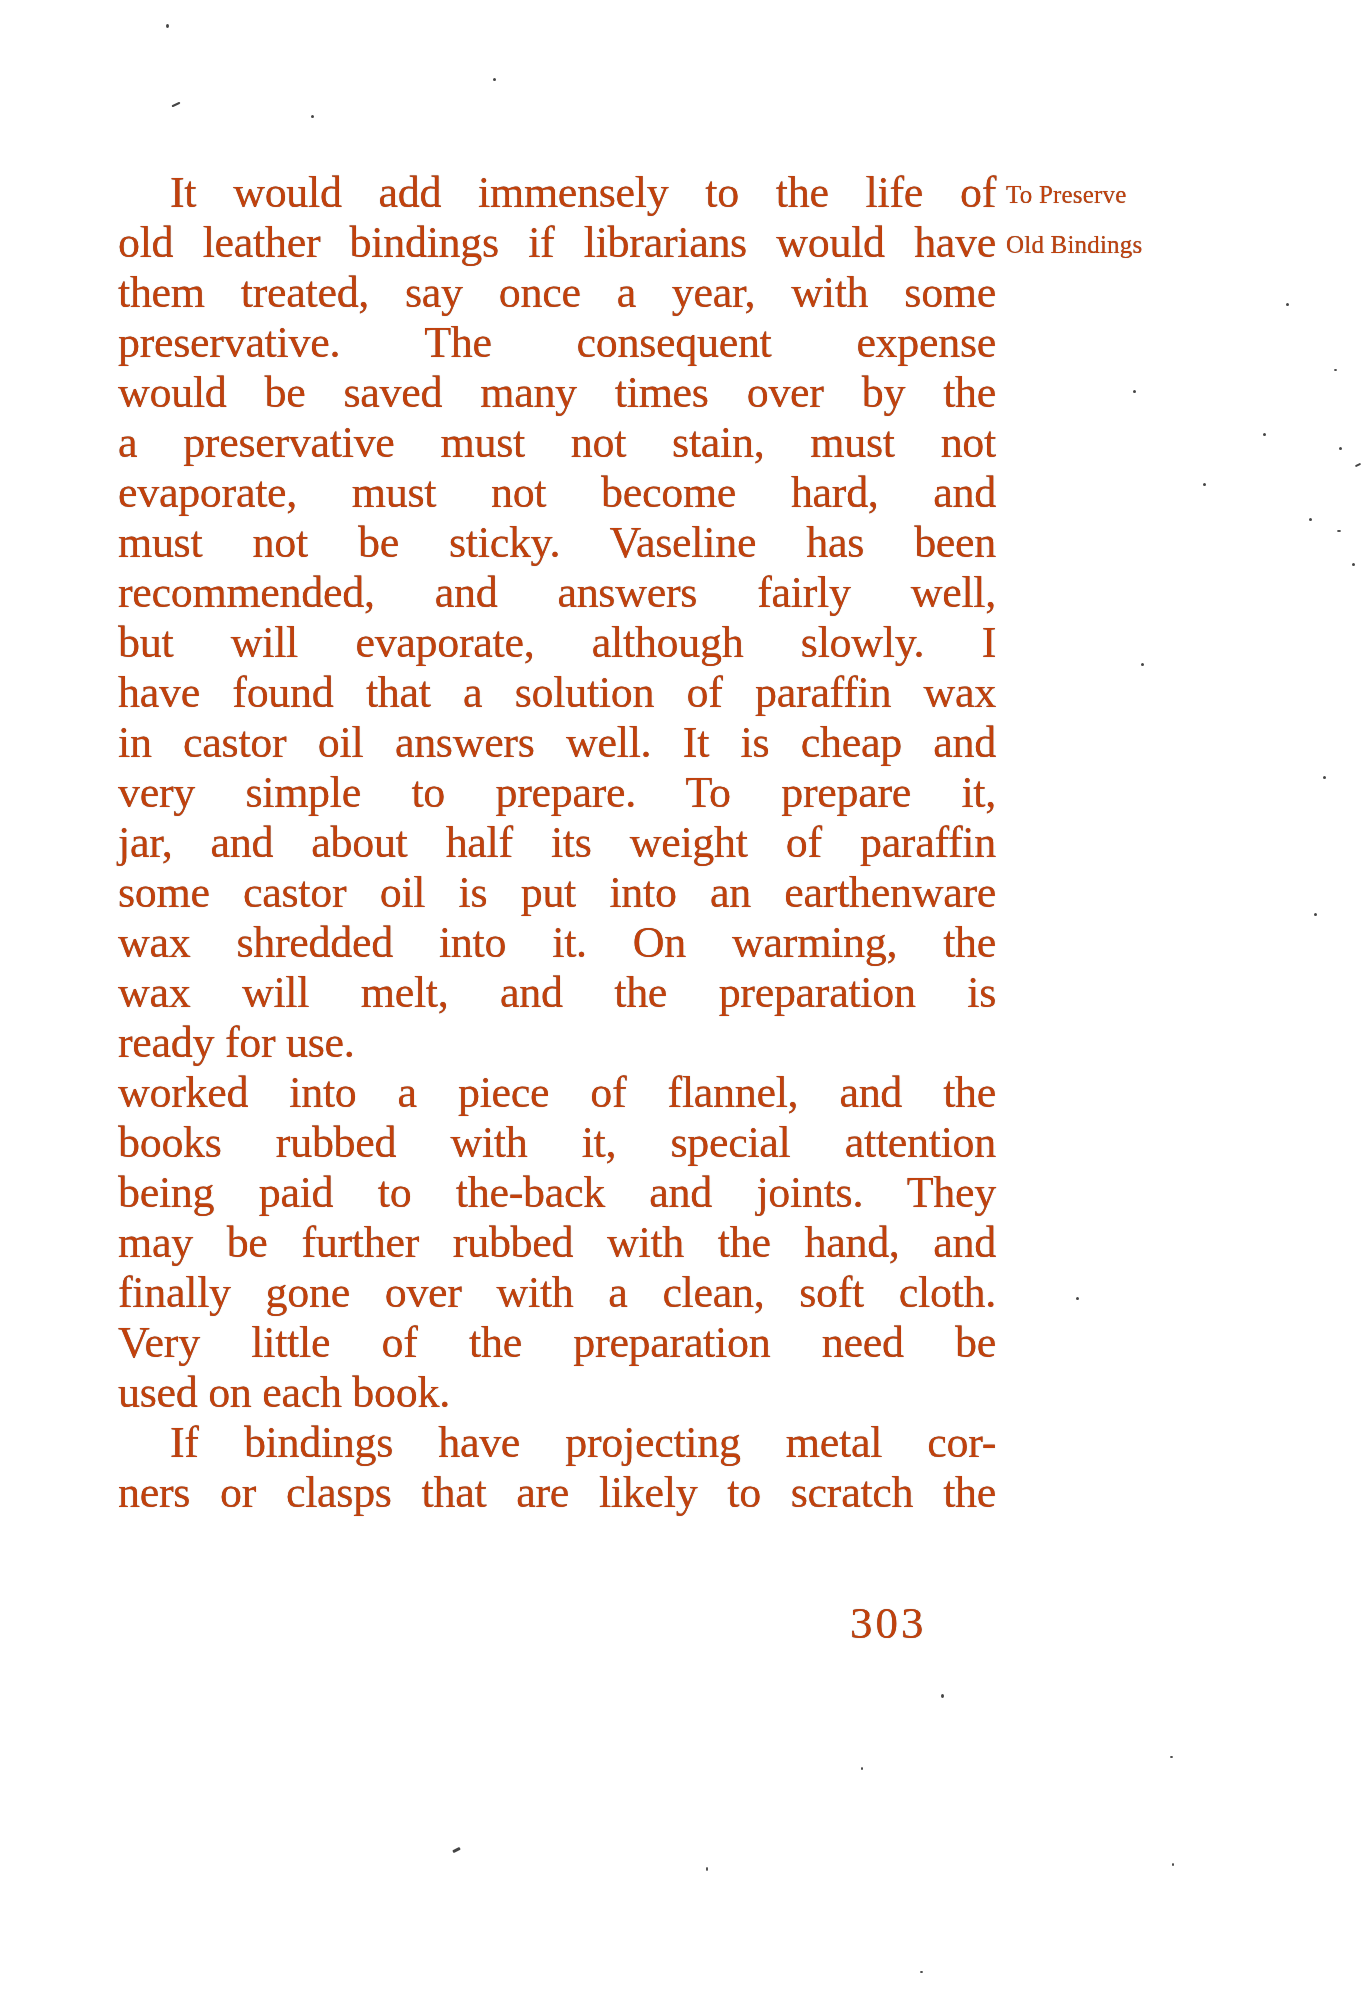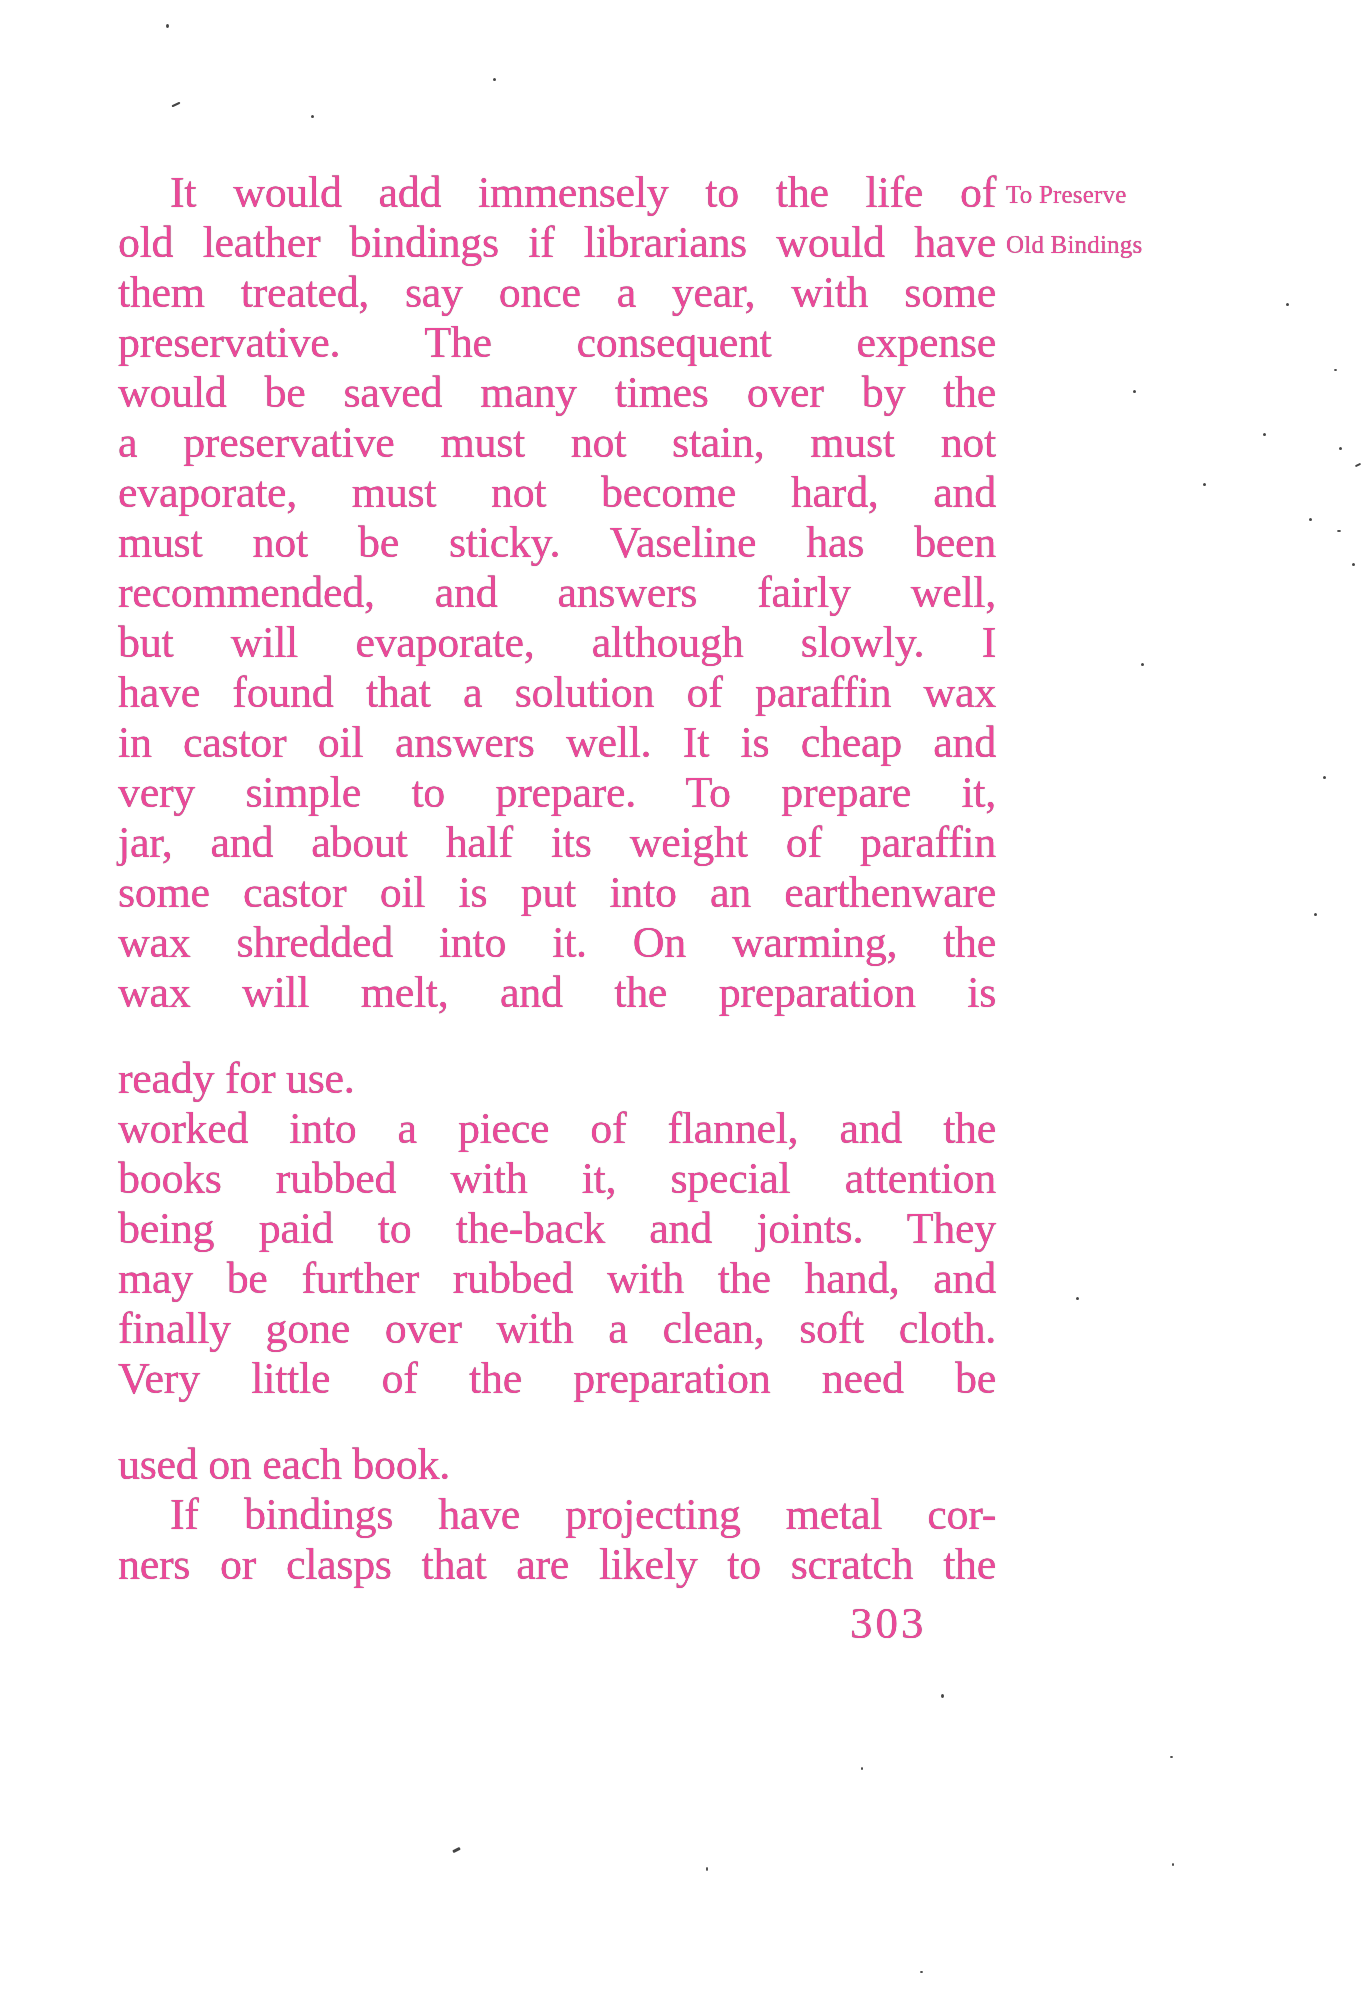--- a/index.html
+++ b/index.html
@@ -7,21 +7,21 @@
     padding: 0;
     background: #ffffff;
   }
   .page {
     position: relative;
     width: 1371px;
     height: 2000px;
     background: #ffffff;
     overflow: hidden;
     font-family: "Liberation Serif", "DejaVu Serif", serif;
-    color: #ec4899;
+    color: #c2410c;
   }
   
   .body-text {
     position: absolute;
     left: 118px;
     top: 168px;
     width: 878px;
     font-size: 44px;
     line-height: 50px;
     letter-spacing: -0.3px;
@@ -30,21 +30,20 @@
   .line {
     height: 50px;
     text-align: justify;
     text-align-last: justify;
   }
   .line.indent {
     text-indent: 52px;
   }
   .line.endpara {
     text-align-last: left;
-    margin-top: 36px;
   }
   
   .margin-note {
     position: absolute;
     left: 1006px;
     top: 170px;
     width: 230px;
     font-size: 25px;
     line-height: 50px;
     letter-spacing: 0.2px;

